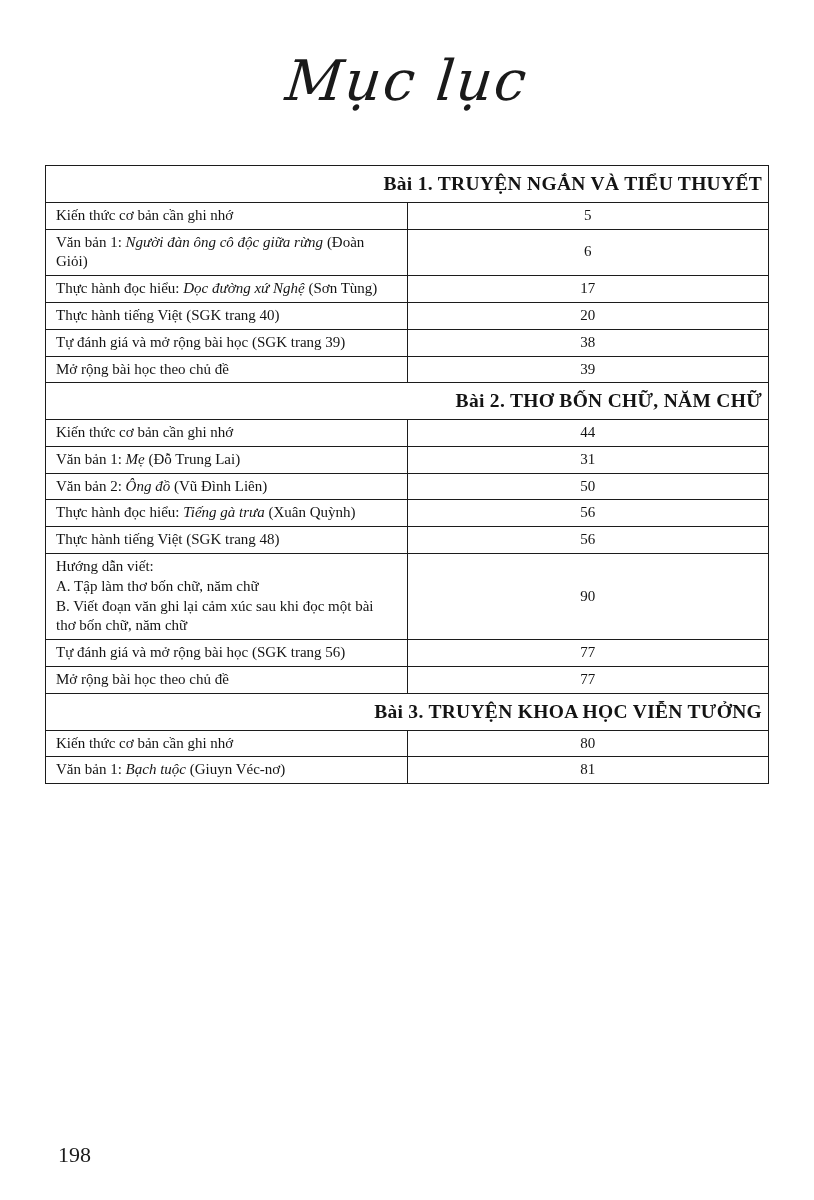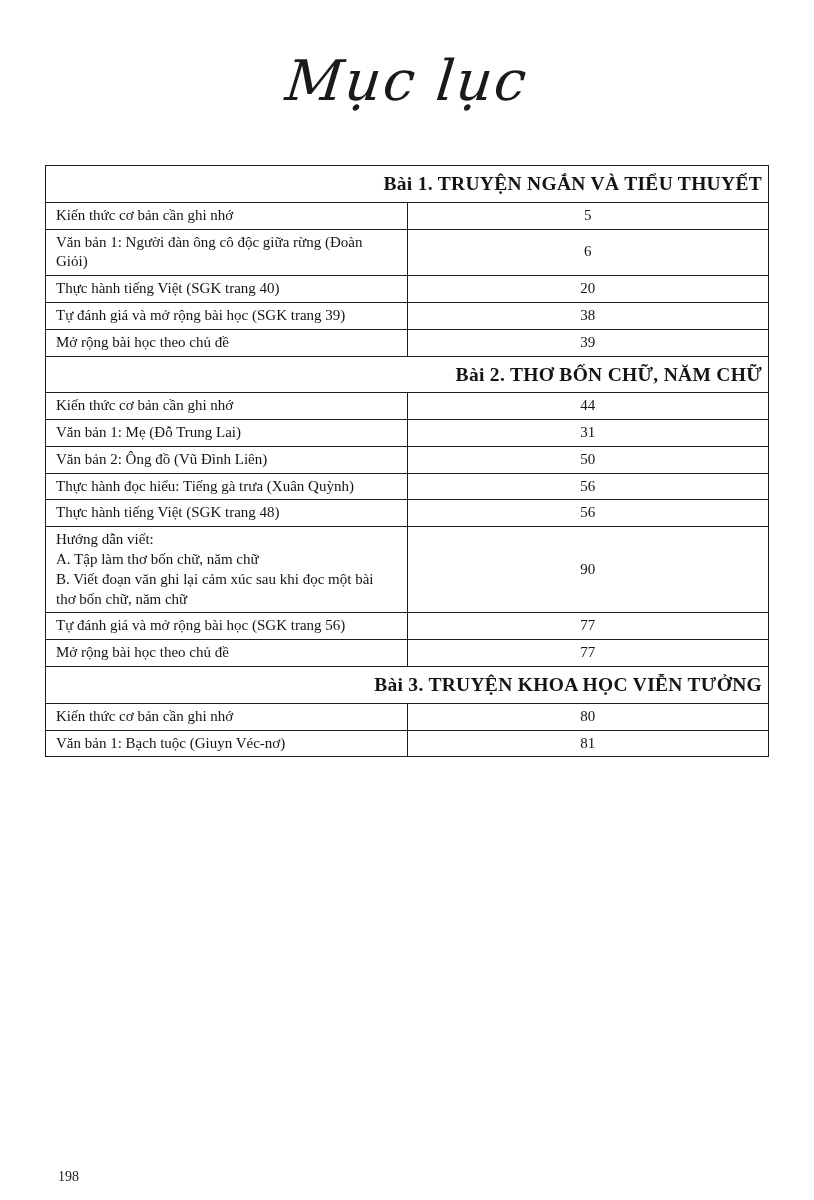--- a/index.html
+++ b/index.html
@@ -47,26 +47,26 @@
     font-size: 19.5px;
     padding: 5px 6px;
     letter-spacing: .3px;
   }
   td.entry { white-space: pre-line; }
   td.pagenum {
     width: 42px;
     text-align: center;
     padding: 3px 4px;
   }
-  .it { }
+  .it { font-style: italic; }
   .footer {
     position: absolute;
     left: 58px;
-    bottom: 15px;
-    font-size: 14px;
+    bottom: 32px;
+    font-size: 22px;
     color: #1a1a1a;
   }
 </style>
 </head>
 <body>
 
 <div class="page">
   <div class="title">Mục lục</div>
 
   <table class="toc">
@@ -74,20 +74,24 @@
         <tr class="section-row">
           <td colspan="2">Bài 1. TRUYỆN NGẮN VÀ TIỂU THUYẾT</td>
         </tr>
         <tr>
           <td class="entry"><span>Kiến thức cơ bản cần ghi nhớ</span></td>
           <td class="pagenum">5</td>
         </tr>
         <tr>
           <td class="entry"><span>Văn bản 1: </span><span class="it">Người đàn ông cô độc giữa rừng</span><span> (Đoàn Giỏi)</span></td>
           <td class="pagenum">6</td>
+        </tr>
+        <tr>
+          <td class="entry"><span>Thực hành đọc hiểu: </span><span class="it">Dọc đường xứ Nghệ</span><span> (Sơn Tùng)</span></td>
+          <td class="pagenum">17</td>
         </tr>
         <tr>
           <td class="entry"><span>Thực hành tiếng Việt (SGK trang 40)</span></td>
           <td class="pagenum">20</td>
         </tr>
         <tr>
           <td class="entry"><span>Tự đánh giá và mở rộng bài học (SGK trang 39)</span></td>
           <td class="pagenum">38</td>
         </tr>
         <tr>

